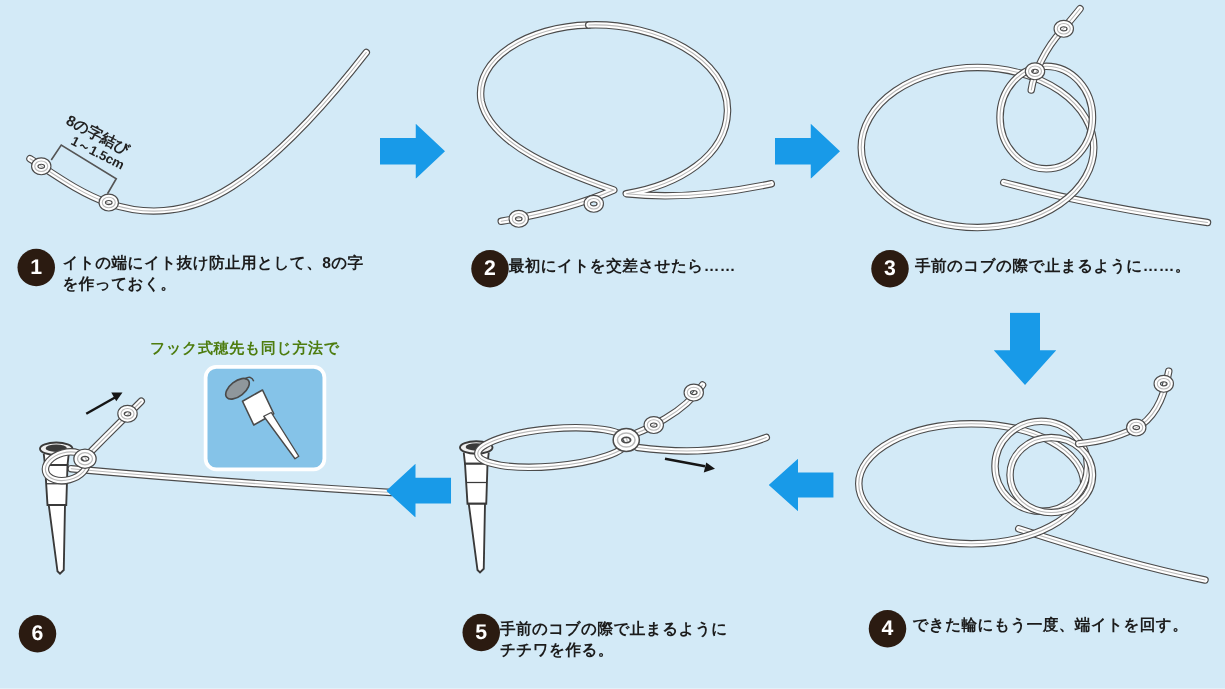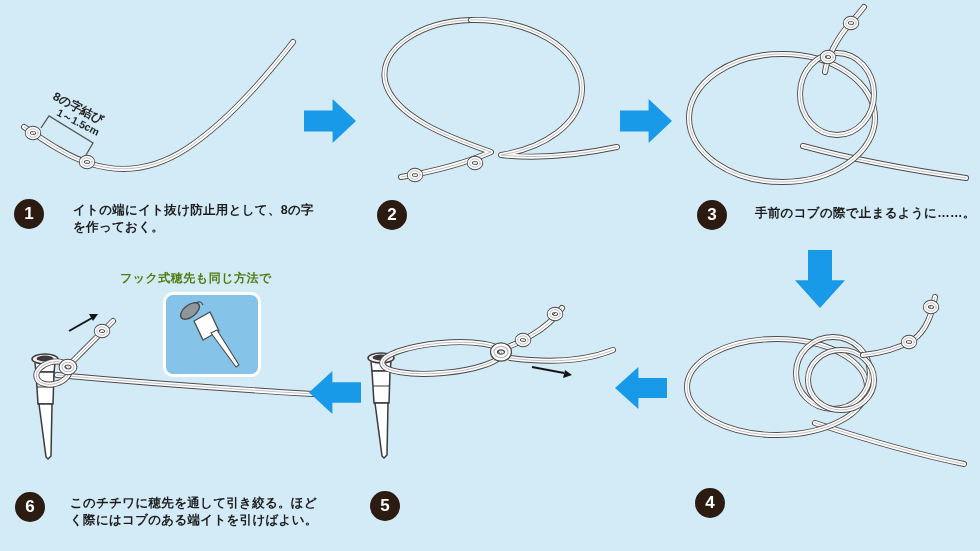--- a/index.html
+++ b/index.html
@@ -16,21 +16,21 @@
   
   .flow{background:#189ae8;}
   .arrow-right{clip-path:polygon(0 26%,55% 26%,55% 0,100% 50%,55% 100%,55% 74%,0 74%);}
   .arrow-left{clip-path:polygon(100% 26%,45% 26%,45% 0,0 50%,45% 100%,45% 74%,100% 74%);}
   .arrow-down{clip-path:polygon(26% 0,74% 0,74% 52%,100% 52%,50% 100%,0 52%,26% 52%);}
   
   .badge{width:30px;height:30px;border-radius:50%;background:#2b1b11;color:#fff;
          display:flex;align-items:center;justify-content:center;
          font-size:17px;font-weight:bold;}
   
-  .cap{font-size:12.5px;font-weight:bold;color:#1c1c1c;line-height:17px;letter-spacing:0.3px;white-space:nowrap;margin-left:23px;}
+  .cap{font-size:12.5px;font-weight:bold;color:#1c1c1c;line-height:17px;letter-spacing:0.3px;white-space:nowrap;}
   .cap span{display:block;}
   .note{font-size:12px;font-weight:bold;color:#4d7c0f;letter-spacing:0.5px;white-space:nowrap;}
   .svg-label{font-size:12px;font-weight:bold;fill:#222;}
   .svg-label2{font-size:10.5px;font-weight:bold;fill:#222;}
   .hookbox{width:98px;height:85px;background:#85c3e8;border:3px solid #ffffff;
            border-radius:10px;box-sizing:border-box;}
 </style>
 </head>
 <body>
 
@@ -197,37 +197,43 @@
       <span>1</span>
     </div>
   <div class="abs cap" style="left:50px;top:202px">
     <span>イトの端にイト抜け防止用として、8の字</span>
     <span>を作っておく。</span>
   </div>
 
   <div class="abs badge" style="left:377px;top:200px">
       <span>2</span>
     </div>
+  <div class="abs cap" style="left:407px;top:205px">
+    <span>最初にイトを交差させたら……</span>
+  </div>
 
   <div class="abs badge" style="left:697px;top:200px">
       <span>3</span>
     </div>
   <div class="abs cap" style="left:732px;top:205px">
     <span>手前のコブの際で止まるように……。</span>
   </div>
 
   <div class="abs badge" style="left:695px;top:488px">
       <span>4</span>
     </div>
+  <div class="abs cap" style="left:730px;top:492px">
+    <span>できた輪にもう一度、端イトを回す。</span>
+  </div>
 
   <div class="abs badge" style="left:370px;top:491px">
       <span>5</span>
     </div>
+  <div class="abs cap" style="left:400px;top:495px">
+    <span>手前のコブの際で止まるように</span>
+    <span>チチワを作る。</span>
+  </div>
 
   <div class="abs badge" style="left:15px;top:492px">
       <span>6</span>
     </div>
-  <div class="abs cap" style="left:47px;top:495px">
-    <span>このチチワに穂先を通して引き絞る。ほど</span>
-    <span>く際にはコブのある端イトを引けばよい。</span>
-  </div>
 
 </div>
 
 </body></html>

